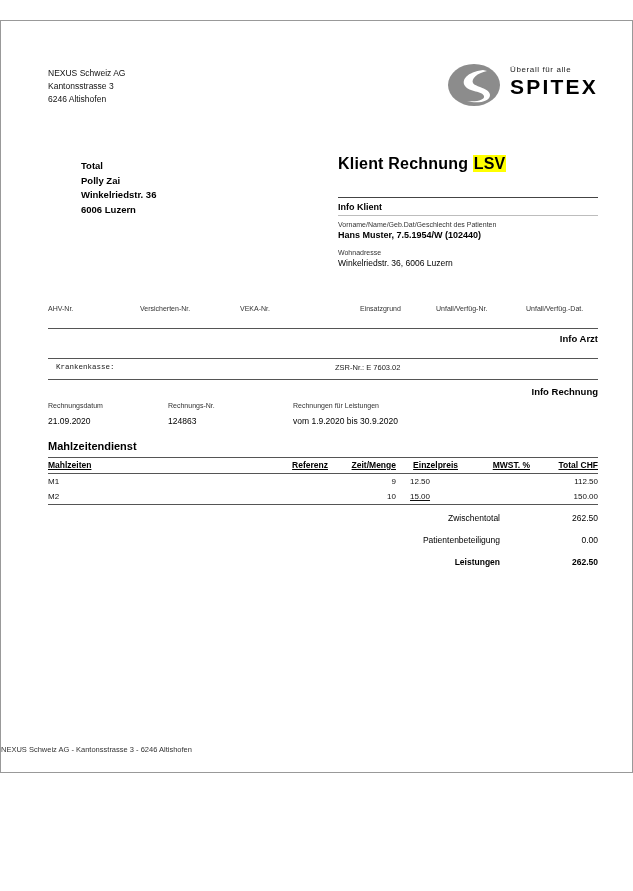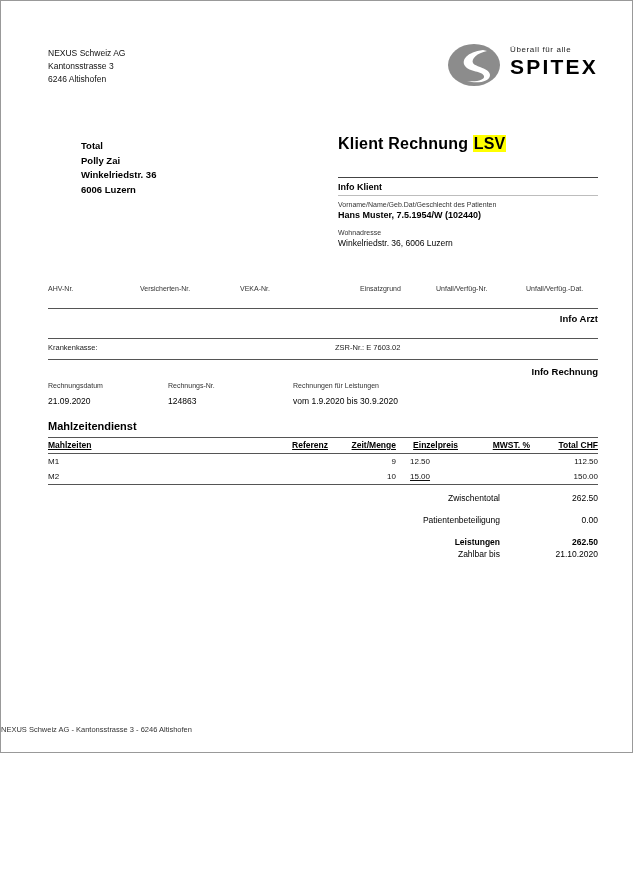--- a/index.html
+++ b/index.html
@@ -12,20 +12,21 @@
     color: #000000;
   }
   .page {
     position: relative;
     width: 633px;
     height: 753px;
     box-sizing: border-box;
     border: 1px solid #999999;
     background: #ffffff;
     overflow: hidden;
+    margin-top: 20px;
   }
   .inner {
     position: absolute;
     left: 47px;
     top: 46px;
     width: 550px;
   }
 
   
   .hdr {
@@ -287,21 +288,21 @@
       <span style="left:388px;">Unfall/Verfüg-Nr.</span>
       <span style="left:478px;">Unfall/Verfüg.-Dat.</span>
     </div>
 
     <div class="band">
       <div class="band-title">Info Arzt</div>
     </div>
 
     <div class="band">
       <div class="kk-row">
-        <span style="left:0;">Krankenkasse:</span>
+        <span style="left:8px;font-family:Liberation Mono, monospace;">Krankenkasse:</span>
         <span style="left:287px;">ZSR-Nr.: E 7603.02</span>
       </div>
     </div>
 
     <div class="band">
       <div class="info-rech-title">Info Rechnung</div>
       <div class="rech-head">
         <span style="left:0;">Rechnungsdatum</span>
         <span style="left:120px;">Rechnungs-Nr.</span>
         <span style="left:245px;">Rechnungen für Leistungen</span>
@@ -352,22 +353,18 @@
         <div class="val">262.50</div>
       </div>
       <div class="totrow">
         <div class="lbl">Patientenbeteiligung</div>
         <div class="val">0.00</div>
       </div>
       <div class="totrow grand">
         <div class="lbl">Leistungen</div>
         <div class="val">262.50</div>
       </div>
-      <div class="totrow">
-        <div class="lbl">Zahlbar bis</div>
-        <div class="val">21.10.2020</div>
-      </div>
     </div>
 
   </div>
 
   <div class="footer">NEXUS Schweiz AG  -  Kantonsstrasse 3  -  6246 Altishofen</div>
 </div>
 
 </body></html>

